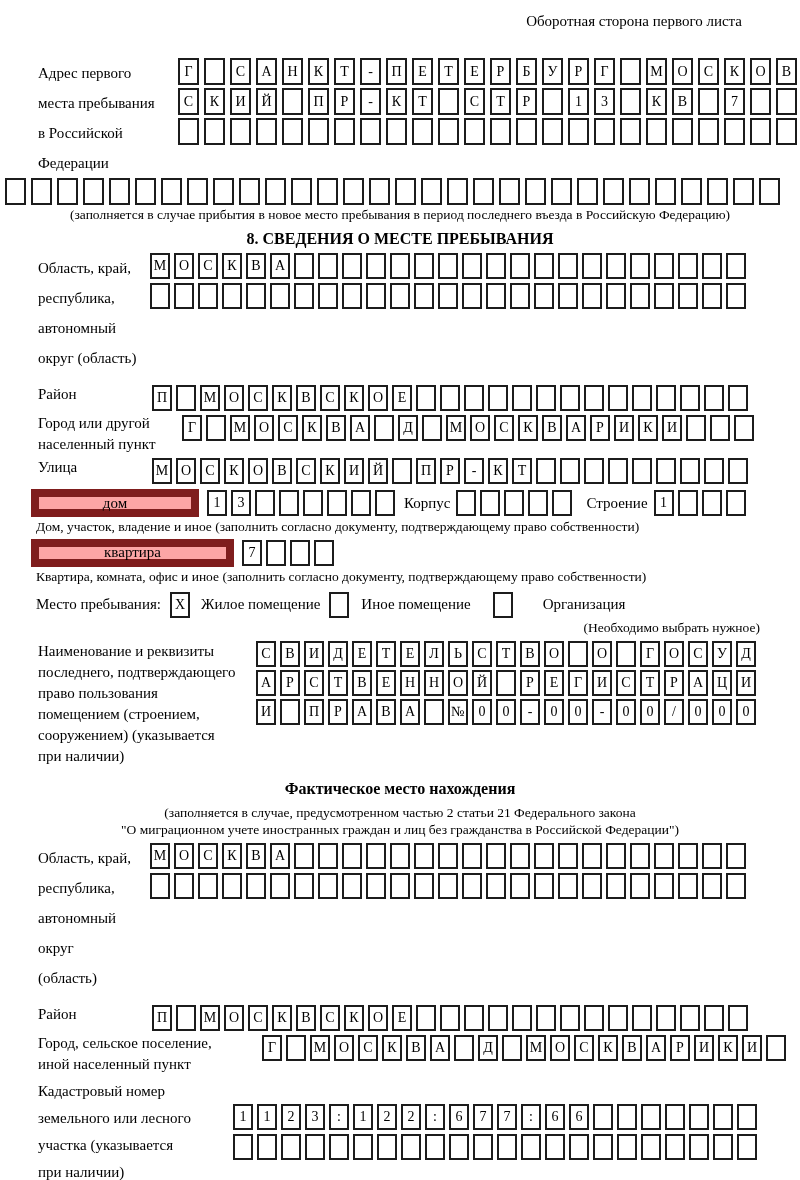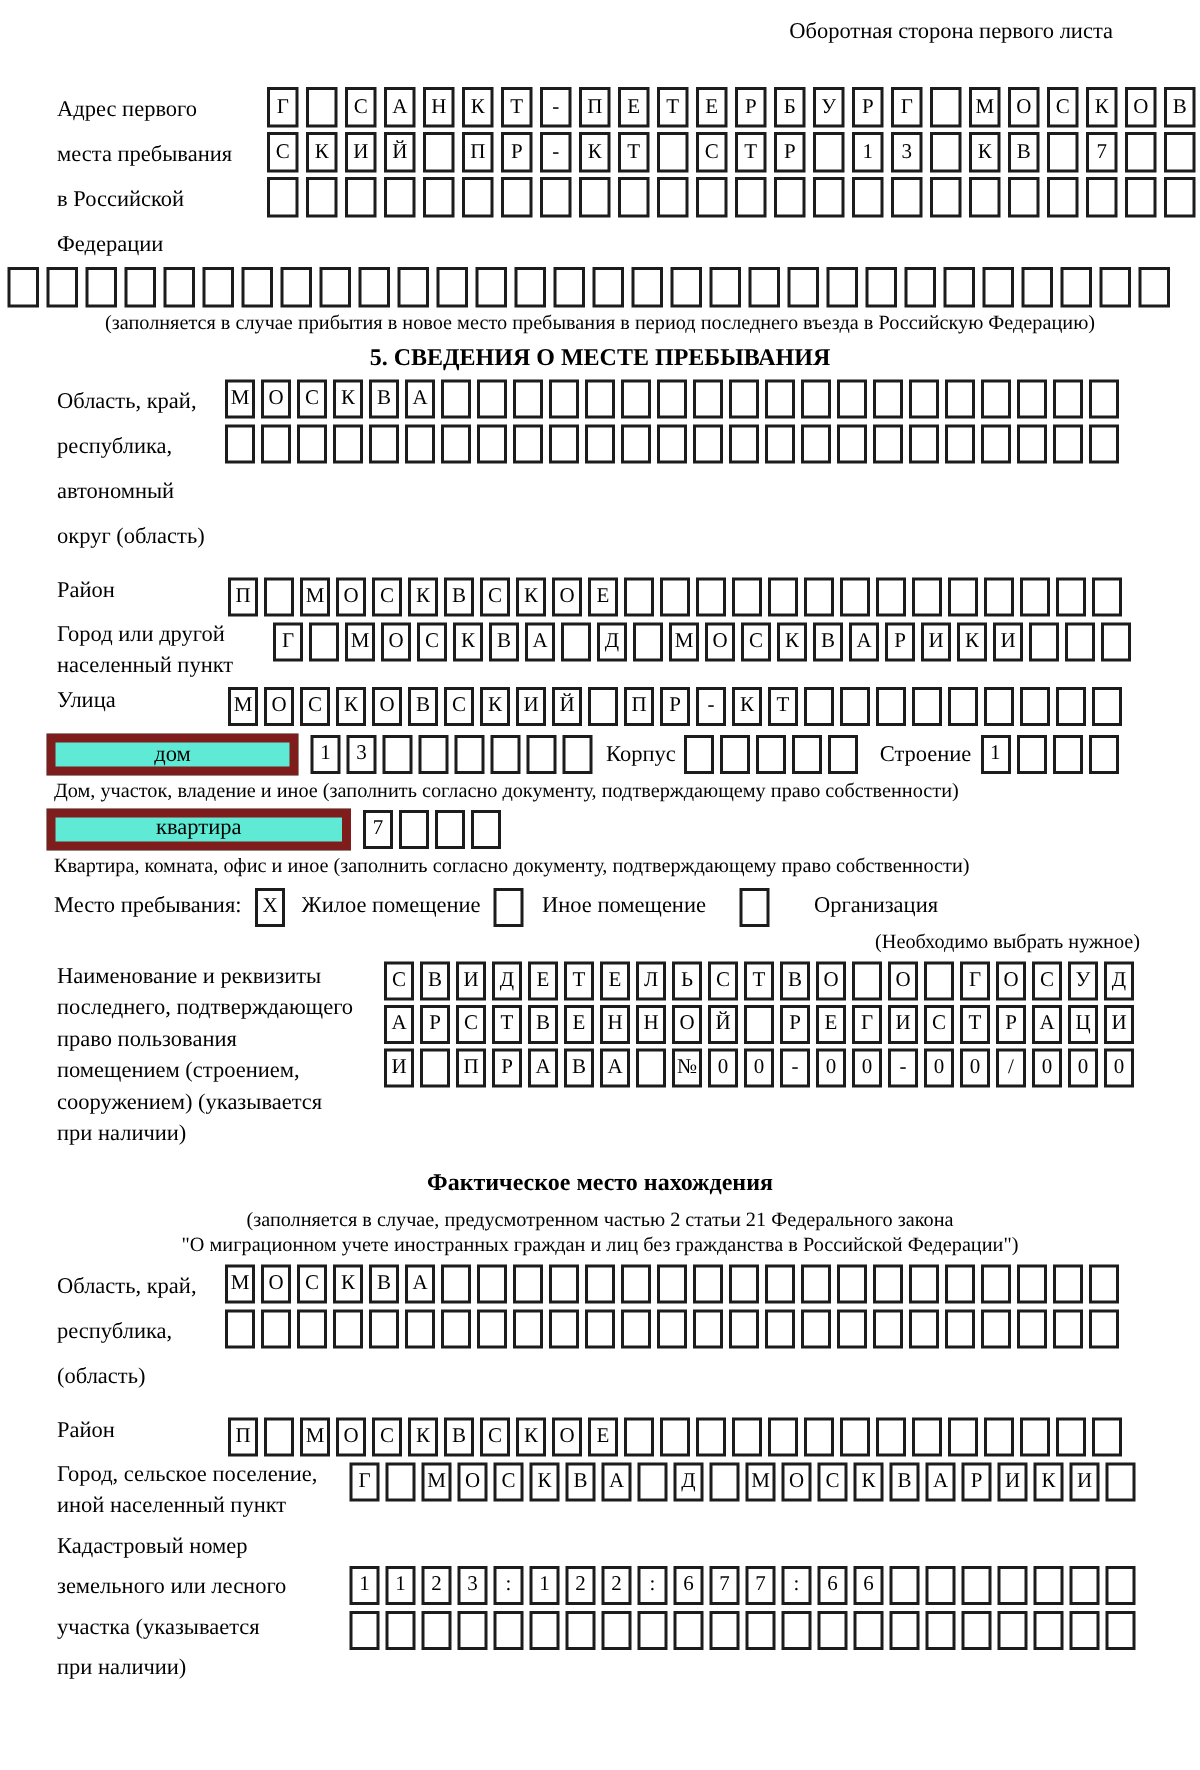--- a/index.html
+++ b/index.html
@@ -27,21 +27,21 @@
   .cells.lg{gap:5px;}
   .cells.lg .cell{width:21px;height:27px;}
   .stack .cells{margin-bottom:3px;}
   .stack2 .cells{margin-bottom:4px;}
 
   .caption{font-size:13.5px;}
   .caption.center{text-align:center;}
   .title{font-size:16px;font-weight:bold;text-align:center;}
 
   .wide-box{
-    border:6px solid #7f1d1d;height:28px;background:#5eead4;
+    border:8px solid #7f1d1d;height:28px;background:#fca5a5;
     display:flex;align-items:center;justify-content:center;font-size:15px;
   }
 </style>
 </head>
 <body>
 
 <div class="page">
 
   <div class="header-note">Оборотная сторона первого листа</div>
 
@@ -160,21 +160,21 @@
       <span class="cell"></span>
       <span class="cell"></span>
       <span class="cell"></span>
       <span class="cell"></span>
       <span class="cell"></span>
       <span class="cell"></span>
       <span class="cell"></span>
     </div>
   <div class="caption center" style="margin-top:2px;">(заполняется в случае прибытия в новое место пребывания в период последнего въезда в Российскую Федерацию)</div>
 
-  <div class="title" style="margin-top:5px;">5. СВЕДЕНИЯ О МЕСТЕ ПРЕБЫВАНИЯ</div>
+  <div class="title" style="margin-top:5px;">8. СВЕДЕНИЯ О МЕСТЕ ПРЕБЫВАНИЯ</div>
 
   <div class="row" style="margin-top:4px;">
     <div class="label lh30" style="margin-left:38px;width:112px;">
         <div>Область, край,</div>
         <div>республика,</div>
         <div>автономный</div>
         <div>округ (область)</div>
       </div>
     <div class="stack2">
       <div class="cells">
@@ -472,20 +472,21 @@
   <div class="title" style="margin-top:12px;">Фактическое место нахождения</div>
   <div class="caption center" style="margin-top:5px;line-height:17px;">
       <div>(заполняется в случае, предусмотренном частью 2 статьи 21 Федерального закона</div>
       <div>"О миграционном учете иностранных граждан и лиц без гражданства в Российской Федерации")</div>
     </div>
 
   <div class="row" style="margin-top:5px;">
     <div class="label lh30" style="margin-left:38px;width:112px;">
         <div>Область, край,</div>
         <div>республика,</div>
+        <div>автономный округ</div>
         <div>(область)</div>
       </div>
     <div class="stack2">
       <div class="cells">
           <span class="cell">М</span>
           <span class="cell">О</span>
           <span class="cell">С</span>
           <span class="cell">К</span>
           <span class="cell">В</span>
           <span class="cell">А</span>
@@ -563,21 +564,21 @@
         <span class="cell"></span>
         <span class="cell"></span>
         <span class="cell"></span>
         <span class="cell"></span>
         <span class="cell"></span>
         <span class="cell"></span>
         <span class="cell"></span>
       </div>
   </div>
 
-  <div class="row" style="margin-top:2px;">
+  <div class="row" style="margin-top:2px;gap:29px;">
     <div class="label" style="margin-left:38px;width:195px;">
         <div>Город, сельское поселение,</div>
         <div>иной населенный пункт</div>
       </div>
     <div class="cells" style="margin-top:2px;">
         <span class="cell">Г</span>
         <span class="cell"></span>
         <span class="cell">М</span>
         <span class="cell">О</span>
         <span class="cell">С</span>

